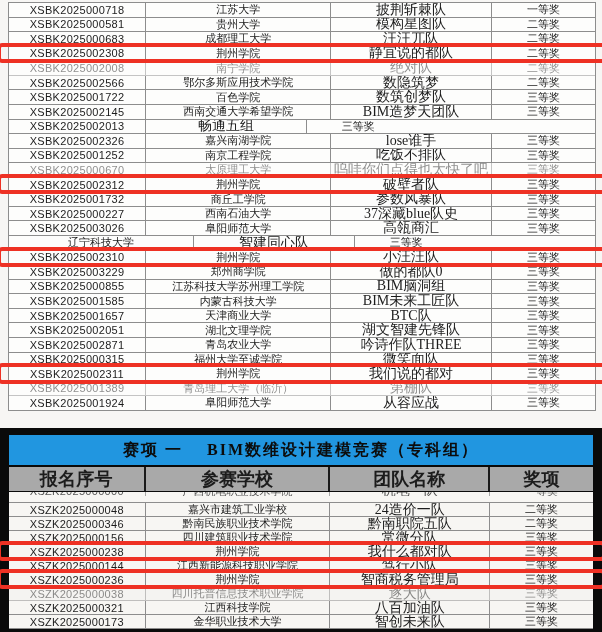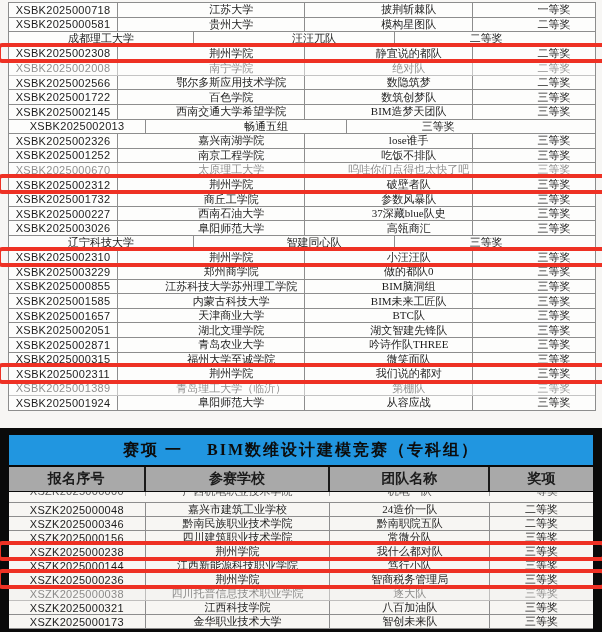--- a/index.html
+++ b/index.html
@@ -10,44 +10,44 @@
     color:#1c1c1c;
   }
   
   .row{display:flex;align-items:center;box-sizing:border-box;}
   .cell{
     box-sizing:border-box;height:100%;display:flex;align-items:center;justify-content:center;
     text-align:center;overflow:hidden;white-space:nowrap;
   }
   .c0{width:23.4%;font-family:"Liberation Sans","DejaVu Sans",sans-serif;font-size:11px;letter-spacing:.3px;}
   .c1{width:31.6%;font-size:11px;}
-  .c2{width:27.4%;font-size:11px;}
+  .c2{width:27.4%;font-size:14px;}
   .c3{width:17.6%;font-size:11px;}
   
   #upper-table{
     position:absolute;top:2px;left:8px;width:586px;
     border:1px solid #8d8d8d;border-bottom:none;background:#fdfdfc;
   }
-  #upper-table .row{height:14.57px;border-bottom:1px solid #8d8d8d;gap:40px;}
+  #upper-table .row{height:14.57px;border-bottom:1px solid #8d8d8d;}
   #upper-table .cell{border-right:1px solid #8d8d8d;}
   #upper-table .cell:last-child{border-right:none;}
   
   #lower-frame{
     position:absolute;top:428px;left:0;width:602px;height:204px;
     background:#0a0a0a;box-sizing:border-box;padding:7px 9px 5px 9px;
   }
   #banner{
     height:30px;display:flex;align-items:center;justify-content:center;
     font-weight:bold;font-size:16px;letter-spacing:2px;color:#0c0c0c;
     margin-bottom:2px;
   }
   #header-row{
     height:24px;font-weight:bold;margin-bottom:1px;
   }
-  #header-row .cell{font-size:14px;border-right:2px solid #1a1a1a;}
+  #header-row .cell{font-size:18px;border-right:2px solid #1a1a1a;}
   #header-row .cell:last-child{border-right:none;}
   #lower-body{background:#f2f1ef;}
   #lower-body .row{height:14px;border-bottom:1px solid #8d8d8d;background:#f7f6f3;}
   #lower-body .cell{border-right:1px solid #8d8d8d;}
   #lower-body .cell:last-child{border-right:none;}
   
   .faded{opacity:.5;filter:blur(.4px);align-items:center;}
   .clipped{height:11px !important;overflow:hidden;}
   .clipped .cell{transform:translateY(-6px);opacity:.75;}
   .hl{position:relative;}
@@ -67,20 +67,21 @@
       <div class="cell c2">披荆斩棘队</div>
       <div class="cell c3">一等奖</div>
     </div>
     <div class="row">
       <div class="cell c0">XSBK2025000581</div>
       <div class="cell c1">贵州大学</div>
       <div class="cell c2">模构星图队</div>
       <div class="cell c3">二等奖</div>
     </div>
     <div class="row">
+      <div class="cell c0">XSBK2025000683</div>
       <div class="cell c1">成都理工大学</div>
       <div class="cell c2">汪汪兀队</div>
       <div class="cell c3">二等奖</div>
     </div>
     <div class="row hl">
       <div class="cell c0">XSBK2025002308</div>
       <div class="cell c1">荆州学院</div>
       <div class="cell c2">静宜说的都队</div>
       <div class="cell c3">二等奖</div>
     </div>

